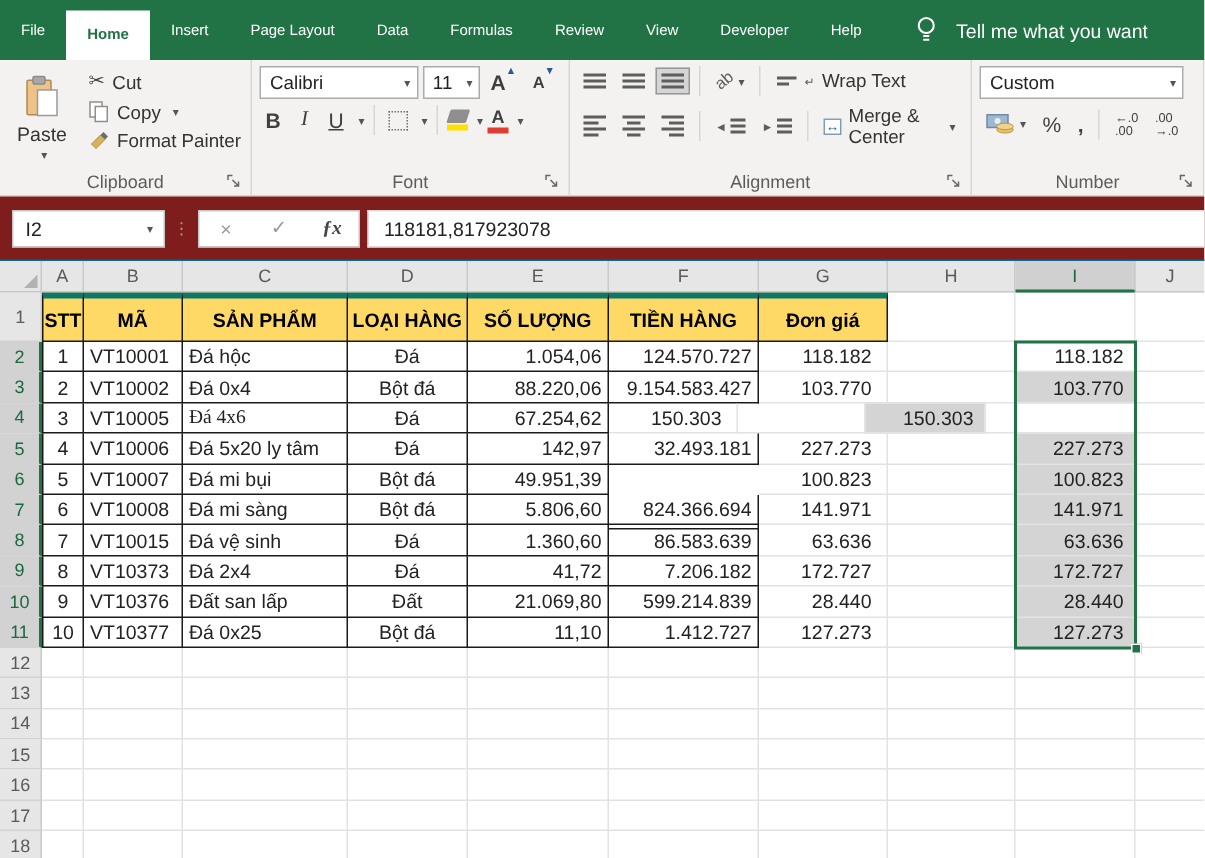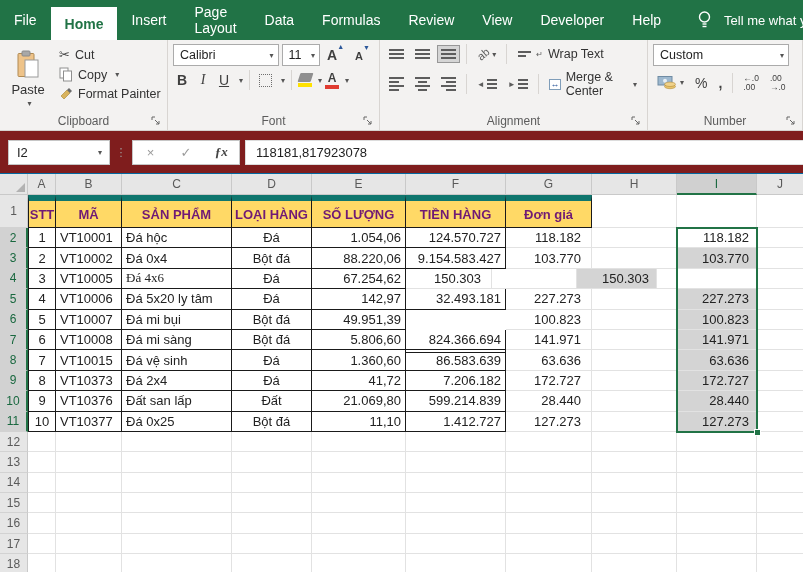--- a/index.html
+++ b/index.html
@@ -4,21 +4,21 @@
 <style>
   * { box-sizing: border-box; }
   html,body { margin:0; padding:0; }
   body {
     width:803px; height:572px; overflow:hidden; background:#fff;
     font-family:"Liberation Sans","DejaVu Sans",sans-serif; font-size:13px; color:#222;
   }
   
   .tabbar { height:40px; background:#217346; display:flex; align-items:stretch; color:#fff; }
   .tabs { display:flex; align-items:stretch; }
-  .tab { padding:0 14px; display:flex; align-items:center; font-size:14px; cursor:pointer; }
+  .tab { padding:0 14px; display:flex; align-items:center; font-size:10px; cursor:pointer; }
   .tab.active { background:#ffffff; color:#217346; font-weight:bold; margin-top:7px; }
   .tellme { display:flex; align-items:center; gap:12px; margin-left:22px; white-space:nowrap; overflow:hidden; font-size:13px; }
   .bulb { flex:0 0 auto; }
   
   .ribbon { height:91px; background:#f3f2f1; border-bottom:1px solid #d5d2cf; display:flex; }
   .group { display:flex; flex-direction:column; border-right:1px solid #d8d5d2; padding:3px 1px 0 1px; }
   .g-body { flex:1; display:flex; }
   .g-label { height:18px; position:relative; display:flex; align-items:center; justify-content:center; font-size:12px; color:#5c5c5c; }
   .launcher { position:absolute; right:5px; bottom:4px; cursor:pointer; }
   .caret { font-size:8px; color:#555; margin-left:3px; }
@@ -85,21 +85,21 @@
   .chcell.selcol { background:#d0d0d0; border-bottom:2px solid #217346; color:#19683f; }
   .chcell.fill { flex:1; border-right:none; }
   .srow { display:flex; height:20.4px; }
   .srow.hdr { height:33px; }
   .rowhdr { width:28px; flex:0 0 28px; background:#e6e6e6; border-right:1px solid #c9c9c9; border-bottom:1px solid #d2d2d2; display:flex; align-items:center; justify-content:center; font-size:12px; color:#5a5a5a; cursor:pointer; }
   .rowhdr.selrow { background:#d2d2d2; border-right:2px solid #217346; color:#19683f; }
   .cell { display:flex; align-items:center; padding:0 4px; border-right:1px solid #e2e2e2; border-bottom:1px solid #e2e2e2; white-space:nowrap; overflow:hidden; cursor:cell; }
   .cell.fill { flex:1; border-right:none; }
   .cell.tbl { border-right:1px solid #1a1a1a; border-bottom:1px solid #1a1a1a; }
   .cell.tbl.first { border-left:1px solid #1a1a1a; }
-  .srow.hdr .cell.tbl { border-top:6px solid #0f766e; background:#FFD966; font-weight:bold; justify-content:center; color:#701a75; padding:0 2px; }
+  .srow.hdr .cell.tbl { border-top:4px solid #0f766e; background:#FFD966; font-weight:bold; justify-content:center; color:#000000; padding:0 2px; }
   .cell.gcol { justify-content:flex-end; padding-right:10px; }
   .cell.isel { background:#d4d4d4; justify-content:flex-end; padding-right:7px; }
   .cell.isel.active { background:#fff; }
   .a-c { justify-content:center; } .a-l { justify-content:flex-start; } .a-r { justify-content:flex-end; }
   .sel-overlay { position:absolute; left:676px; top:53px; width:82px; height:206px; border:2px solid #217346; pointer-events:none; }
   .fill-handle { position:absolute; right:-5px; bottom:-5px; width:7px; height:7px; background:#217346; border:1px solid #fff; pointer-events:auto; cursor:crosshair; }
 </style>
 </head>
 <body>
 

